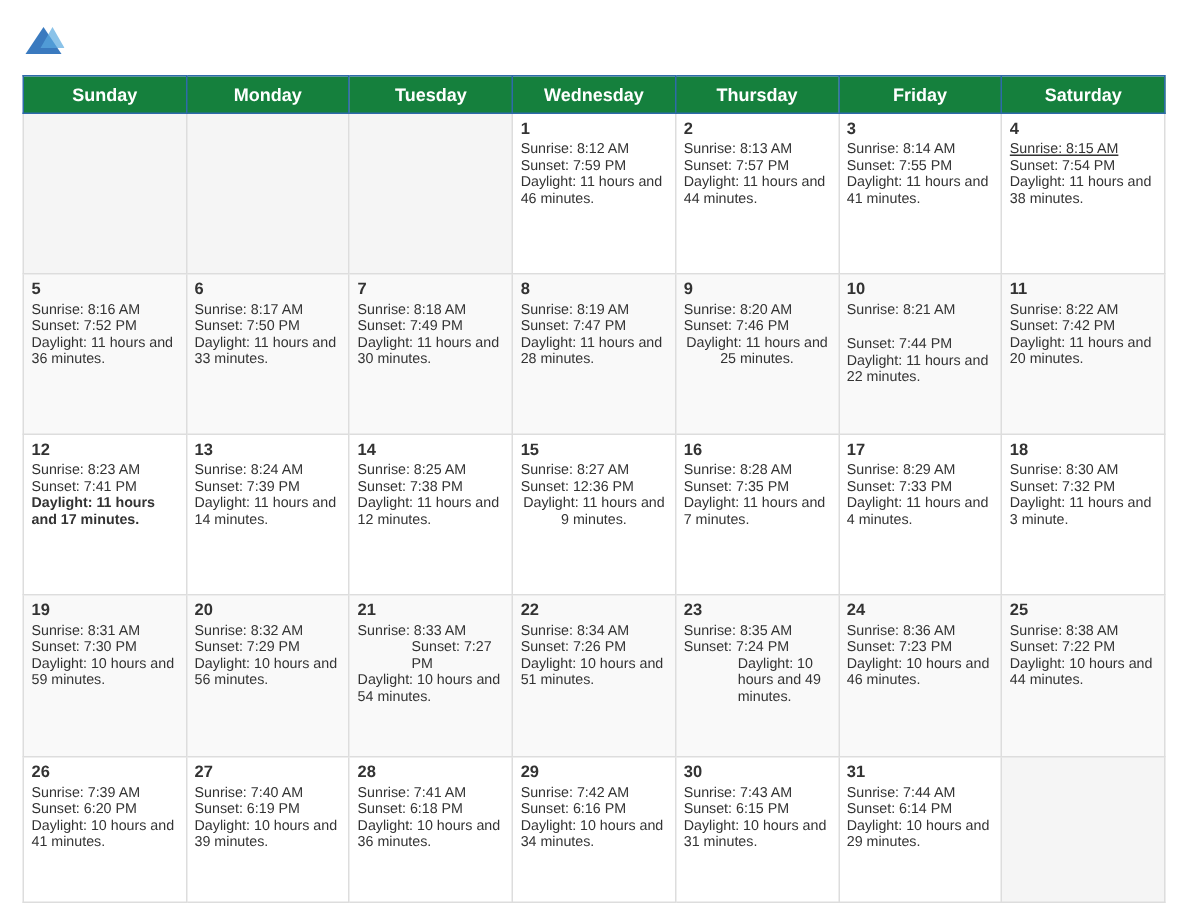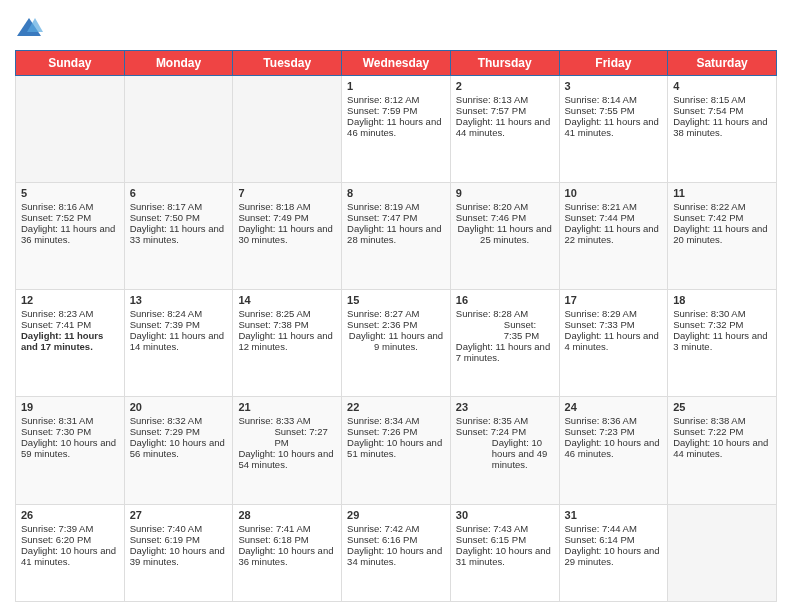--- a/index.html
+++ b/index.html
@@ -62,21 +62,21 @@
       color: #555;
     }
     .calendar {
       flex: 1;
       border: 1px solid #ccc;
       border-collapse: collapse;
       width: 100%;
       table-layout: fixed;
     }
     .calendar th {
-      background-color: #ef4444;
+      background-color: #15803d;
       color: white;
       text-align: center;
       padding: 5px 2px;
       font-size: 12px;
       border: 1px solid #2e6aaa;
       margin-top: 32px;
     }
     .calendar td {
       vertical-align: top;
       padding: 4px 5px;
@@ -153,21 +153,21 @@
             <span style="display: block;">Daylight: 11 hours and 44 minutes.</span>
           </td>
           <td>
             <span class="day-number">3</span>
             <span style="display: block;">Sunrise: 8:14 AM</span>
             <span style="display: block;">Sunset: 7:55 PM</span>
             <span style="display: block;">Daylight: 11 hours and 41 minutes.</span>
           </td>
           <td>
             <span class="day-number">4</span>
-            <span style="display: block;">Sunrise: 8:15 AM</span>
+            <span style="display: block; text-decoration: underline;">Sunrise: 8:15 AM</span>
             <span style="display: block;">Sunset: 7:54 PM</span>
             <span style="display: block;">Daylight: 11 hours and 38 minutes.</span>
           </td>
         </tr>
         <tr>
           <td>
             <span class="day-number">5</span>
             <span style="display: block;">Sunrise: 8:16 AM</span>
             <span style="display: block;">Sunset: 7:52 PM</span>
             <span style="display: block;">Daylight: 11 hours and 36 minutes.</span>
@@ -192,21 +192,21 @@
           </td>
           <td>
             <span class="day-number">9</span>
             <span style="display: block;">Sunrise: 8:20 AM</span>
             <span style="display: block;">Sunset: 7:46 PM</span>
             <span style="display: block; text-align: center;">Daylight: 11 hours and 25 minutes.</span>
           </td>
           <td>
             <span class="day-number">10</span>
             <span style="display: block;">Sunrise: 8:21 AM</span>
-            <span style="display: block;">Sunset: 7:44 PM</span>
+            <span style="display: block; margin-top: 12px;">Sunset: 7:44 PM</span>
             <span style="display: block;">Daylight: 11 hours and 22 minutes.</span>
           </td>
           <td>
             <span class="day-number">11</span>
             <span style="display: block;">Sunrise: 8:22 AM</span>
             <span style="display: block;">Sunset: 7:42 PM</span>
             <span style="display: block;">Daylight: 11 hours and 20 minutes.</span>
           </td>
         </tr>
         <tr>
@@ -224,27 +224,27 @@
           </td>
           <td>
             <span class="day-number">14</span>
             <span style="display: block;">Sunrise: 8:25 AM</span>
             <span style="display: block;">Sunset: 7:38 PM</span>
             <span style="display: block;">Daylight: 11 hours and 12 minutes.</span>
           </td>
           <td>
             <span class="day-number">15</span>
             <span style="display: block;">Sunrise: 8:27 AM</span>
-            <span style="display: block;">Sunset: 2:36 PM</span>
+            <span style="display: block;">Sunset: 12:36 PM</span>
             <span style="display: block; text-align: center;">Daylight: 11 hours and 9 minutes.</span>
           </td>
           <td>
             <span class="day-number">16</span>
             <span style="display: block;">Sunrise: 8:28 AM</span>
-            <span style="display: block; margin-left: 48px;">Sunset: 7:35 PM</span>
+            <span style="display: block;">Sunset: 7:35 PM</span>
             <span style="display: block;">Daylight: 11 hours and 7 minutes.</span>
           </td>
           <td>
             <span class="day-number">17</span>
             <span style="display: block;">Sunrise: 8:29 AM</span>
             <span style="display: block;">Sunset: 7:33 PM</span>
             <span style="display: block;">Daylight: 11 hours and 4 minutes.</span>
           </td>
           <td>
             <span class="day-number">18</span>

